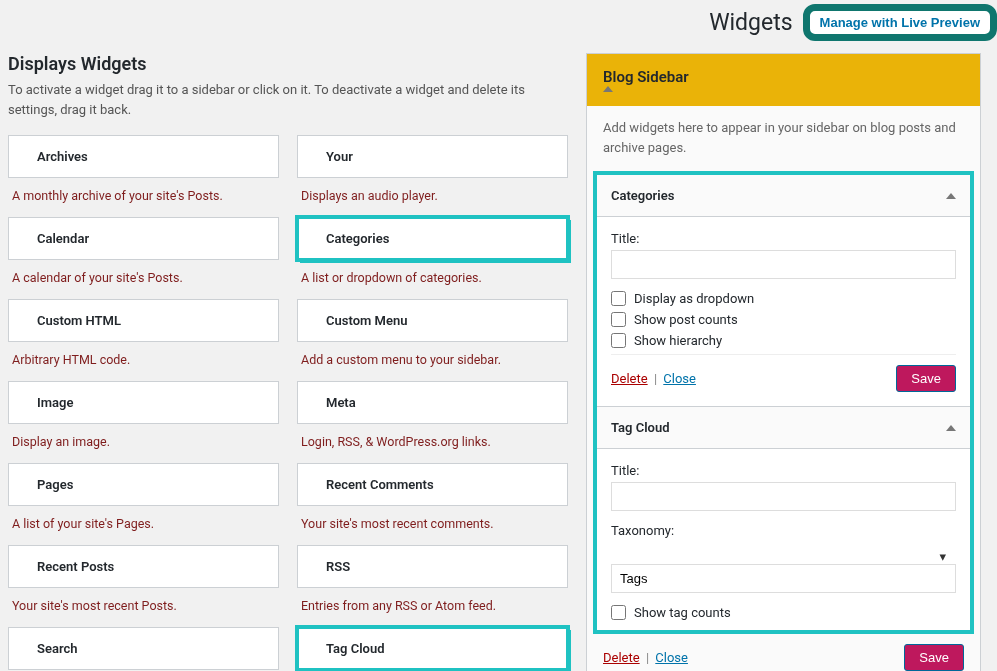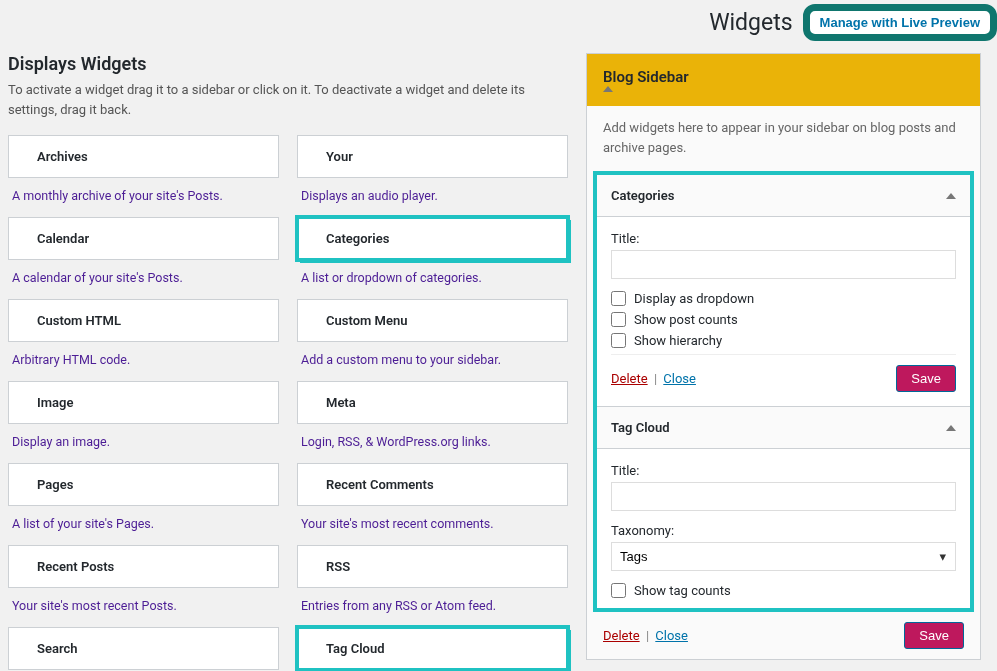--- a/index.html
+++ b/index.html
@@ -25,21 +25,21 @@
 .widgets-grid { display: grid; grid-template-columns: 1fr 1fr; gap: 0 18px; }
 .widget-cell { margin-bottom: 0; }
 .widget-box {
   background: #fff; border: 1px solid #ccd0d4; color: #23282d;
   font-weight: 600; padding: 13px 28px; cursor: pointer;
 }
 .widget-box.highlighted {
   outline: 4px solid #1fc2c2; outline-offset: -2px;
   box-shadow: 3px 3px 0 #1fc2c2;
 }
-.widget-desc { color: #4c1d95; padding: 10px 4px 14px 4px; font-size: 12.5px; }
+.widget-desc { color: #7f1d1d; padding: 10px 4px 14px 4px; font-size: 12.5px; }
 .sidebar-box { background: #fafafa; border: 1px solid #ccd0d4; }
 .sidebar-header {
   background: #eab308; padding: 14px 16px; display: flex;
   justify-content: space-between; cursor: pointer; flex-direction: column;
 }
 .sidebar-title { font-size: 15px; font-weight: 600; color: #23282d; }
 .triangle-up { width: 0; height: 0; border-left: 5px solid transparent; border-right: 5px solid transparent; border-bottom: 6px solid #777; }
 .sidebar-desc { color: #666; padding: 12px 16px 14px 16px; line-height: 1.5; }
 .widget-panel-group { border: 4px solid #1fc2c2; margin: 0 6px; }
 .widget-panel { border-top: 1px solid #ccd0d4; }
@@ -51,21 +51,21 @@
 }
 .panel-title { font-weight: 600; color: #23282d; }
 .panel-body { background: #fff; padding: 14px; }
 .form-label { display: block; color: #23282d; margin-bottom: 4px; }
 .form-input {
   width: 100%; border: 1px solid #ddd; padding: 6px 8px; font-size: 13px;
   margin-bottom: 12px;
 }
 .form-select {
   width: 100%; border: 1px solid #ddd; padding: 6px 8px; font-size: 13px;
-  background: #fff; appearance: none; margin-bottom: 12px;
+  background: #fff; appearance: none; margin-bottom: 12px; margin-top: 22px;
 }
 .select-wrap { position: relative; }
 .select-wrap::after {
   content: "▾"; position: absolute; right: 10px; top: 7px; color: #333; pointer-events: none;
 }
 .check-row { display: flex; align-items: center; margin-bottom: 6px; }
 .check-row input { margin-right: 8px; width: 15px; height: 15px; border: 1px solid #b4b9be; }
 .check-row label { color: #23282d; }
 .panel-footer {
   display: flex; justify-content: space-between; align-items: center;

